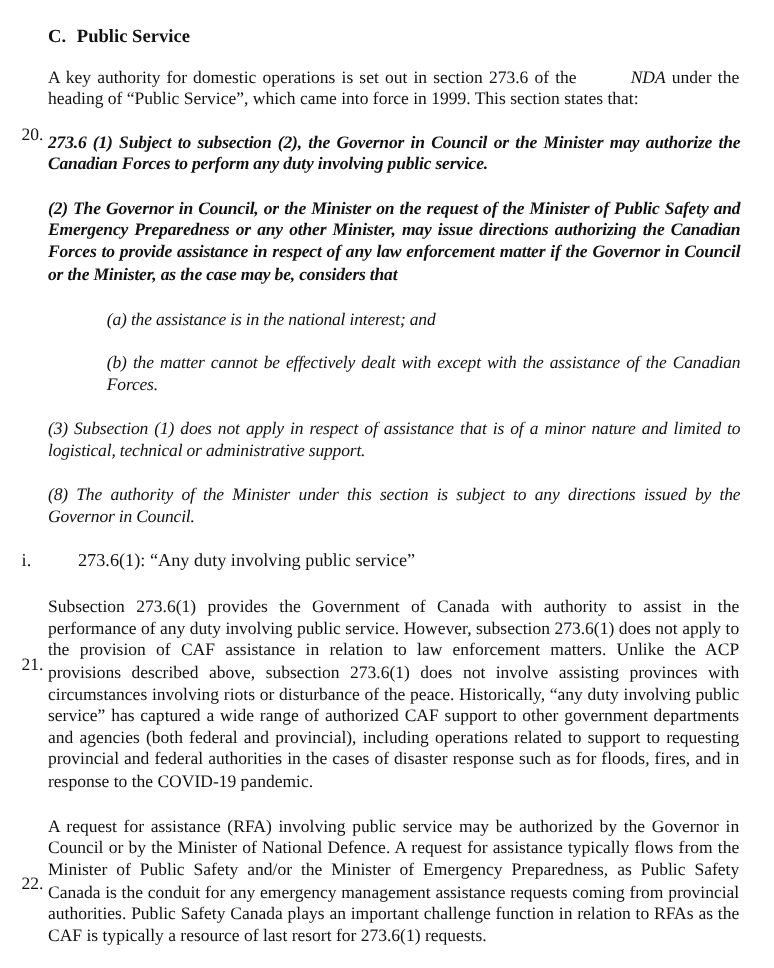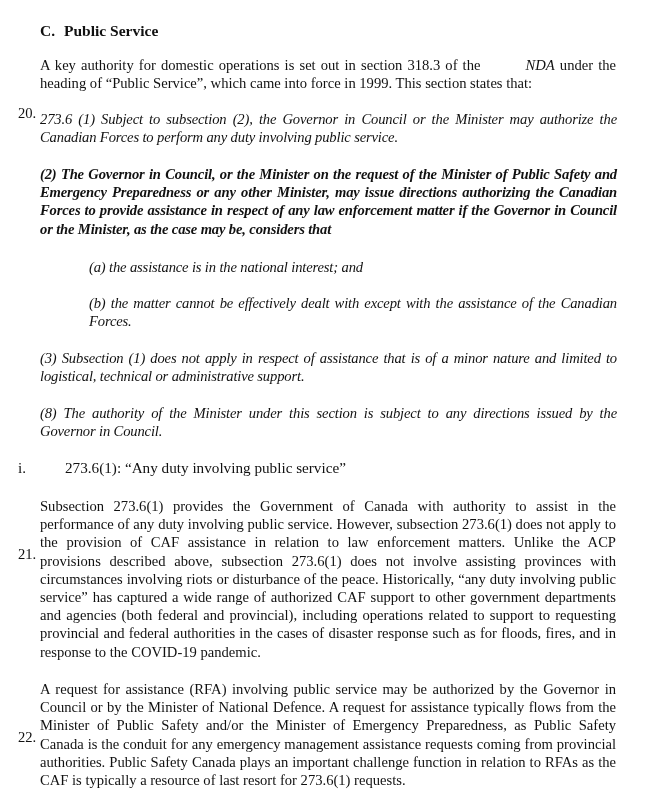--- a/index.html
+++ b/index.html
@@ -77,24 +77,24 @@
 <body>
 
 <div class="page">
 
   <div class="section-heading">
     <span class="letter">C.</span><span>Public Service</span>
   </div>
 
   <div class="para" style="top:39px;">
     <span class="num">20.</span>
-    <span>A key authority for domestic operations is set out in section 318.3 of the </span><i class="ital">NDA</i><span> under the heading of “Public Service”, which came into force in 1999. This section states that:</span>
+    <span>A key authority for domestic operations is set out in section 273.6 of the </span><i class="ital">NDA</i><span> under the heading of “Public Service”, which came into force in 1999. This section states that:</span>
   </div>
 
-  <div class="quote" style="top:93px;">273.6 (1) Subject to subsection (2), the Governor in Council or the Minister may authorize the Canadian Forces to perform any duty involving public service.</div>
+  <div class="quote" style="top:93px;font-weight:bold;">273.6 (1) Subject to subsection (2), the Governor in Council or the Minister may authorize the Canadian Forces to perform any duty involving public service.</div>
 
   <div class="quote" style="top:148px;font-weight:bold;">(2) The Governor in Council, or the Minister on the request of the Minister of Public Safety and Emergency Preparedness or any other Minister, may issue directions authorizing the Canadian Forces to provide assistance in respect of any law enforcement matter if the Governor in Council or the Minister, as the case may be, considers that</div>
 
   <div class="quote indent" style="top:241px;">(a) the assistance is in the national interest; and</div>
 
   <div class="quote indent" style="top:277px;">(b) the matter cannot be effectively dealt with except with the assistance of the Canadian Forces.</div>
 
   <div class="quote" style="top:332px;">(3) Subsection (1) does not apply in respect of assistance that is of a minor nature and limited to logistical, technical or administrative support.</div>
 
   <div class="quote" style="top:387px;">(8) The authority of the Minister under this section is subject to any directions issued by the Governor in Council.</div>

